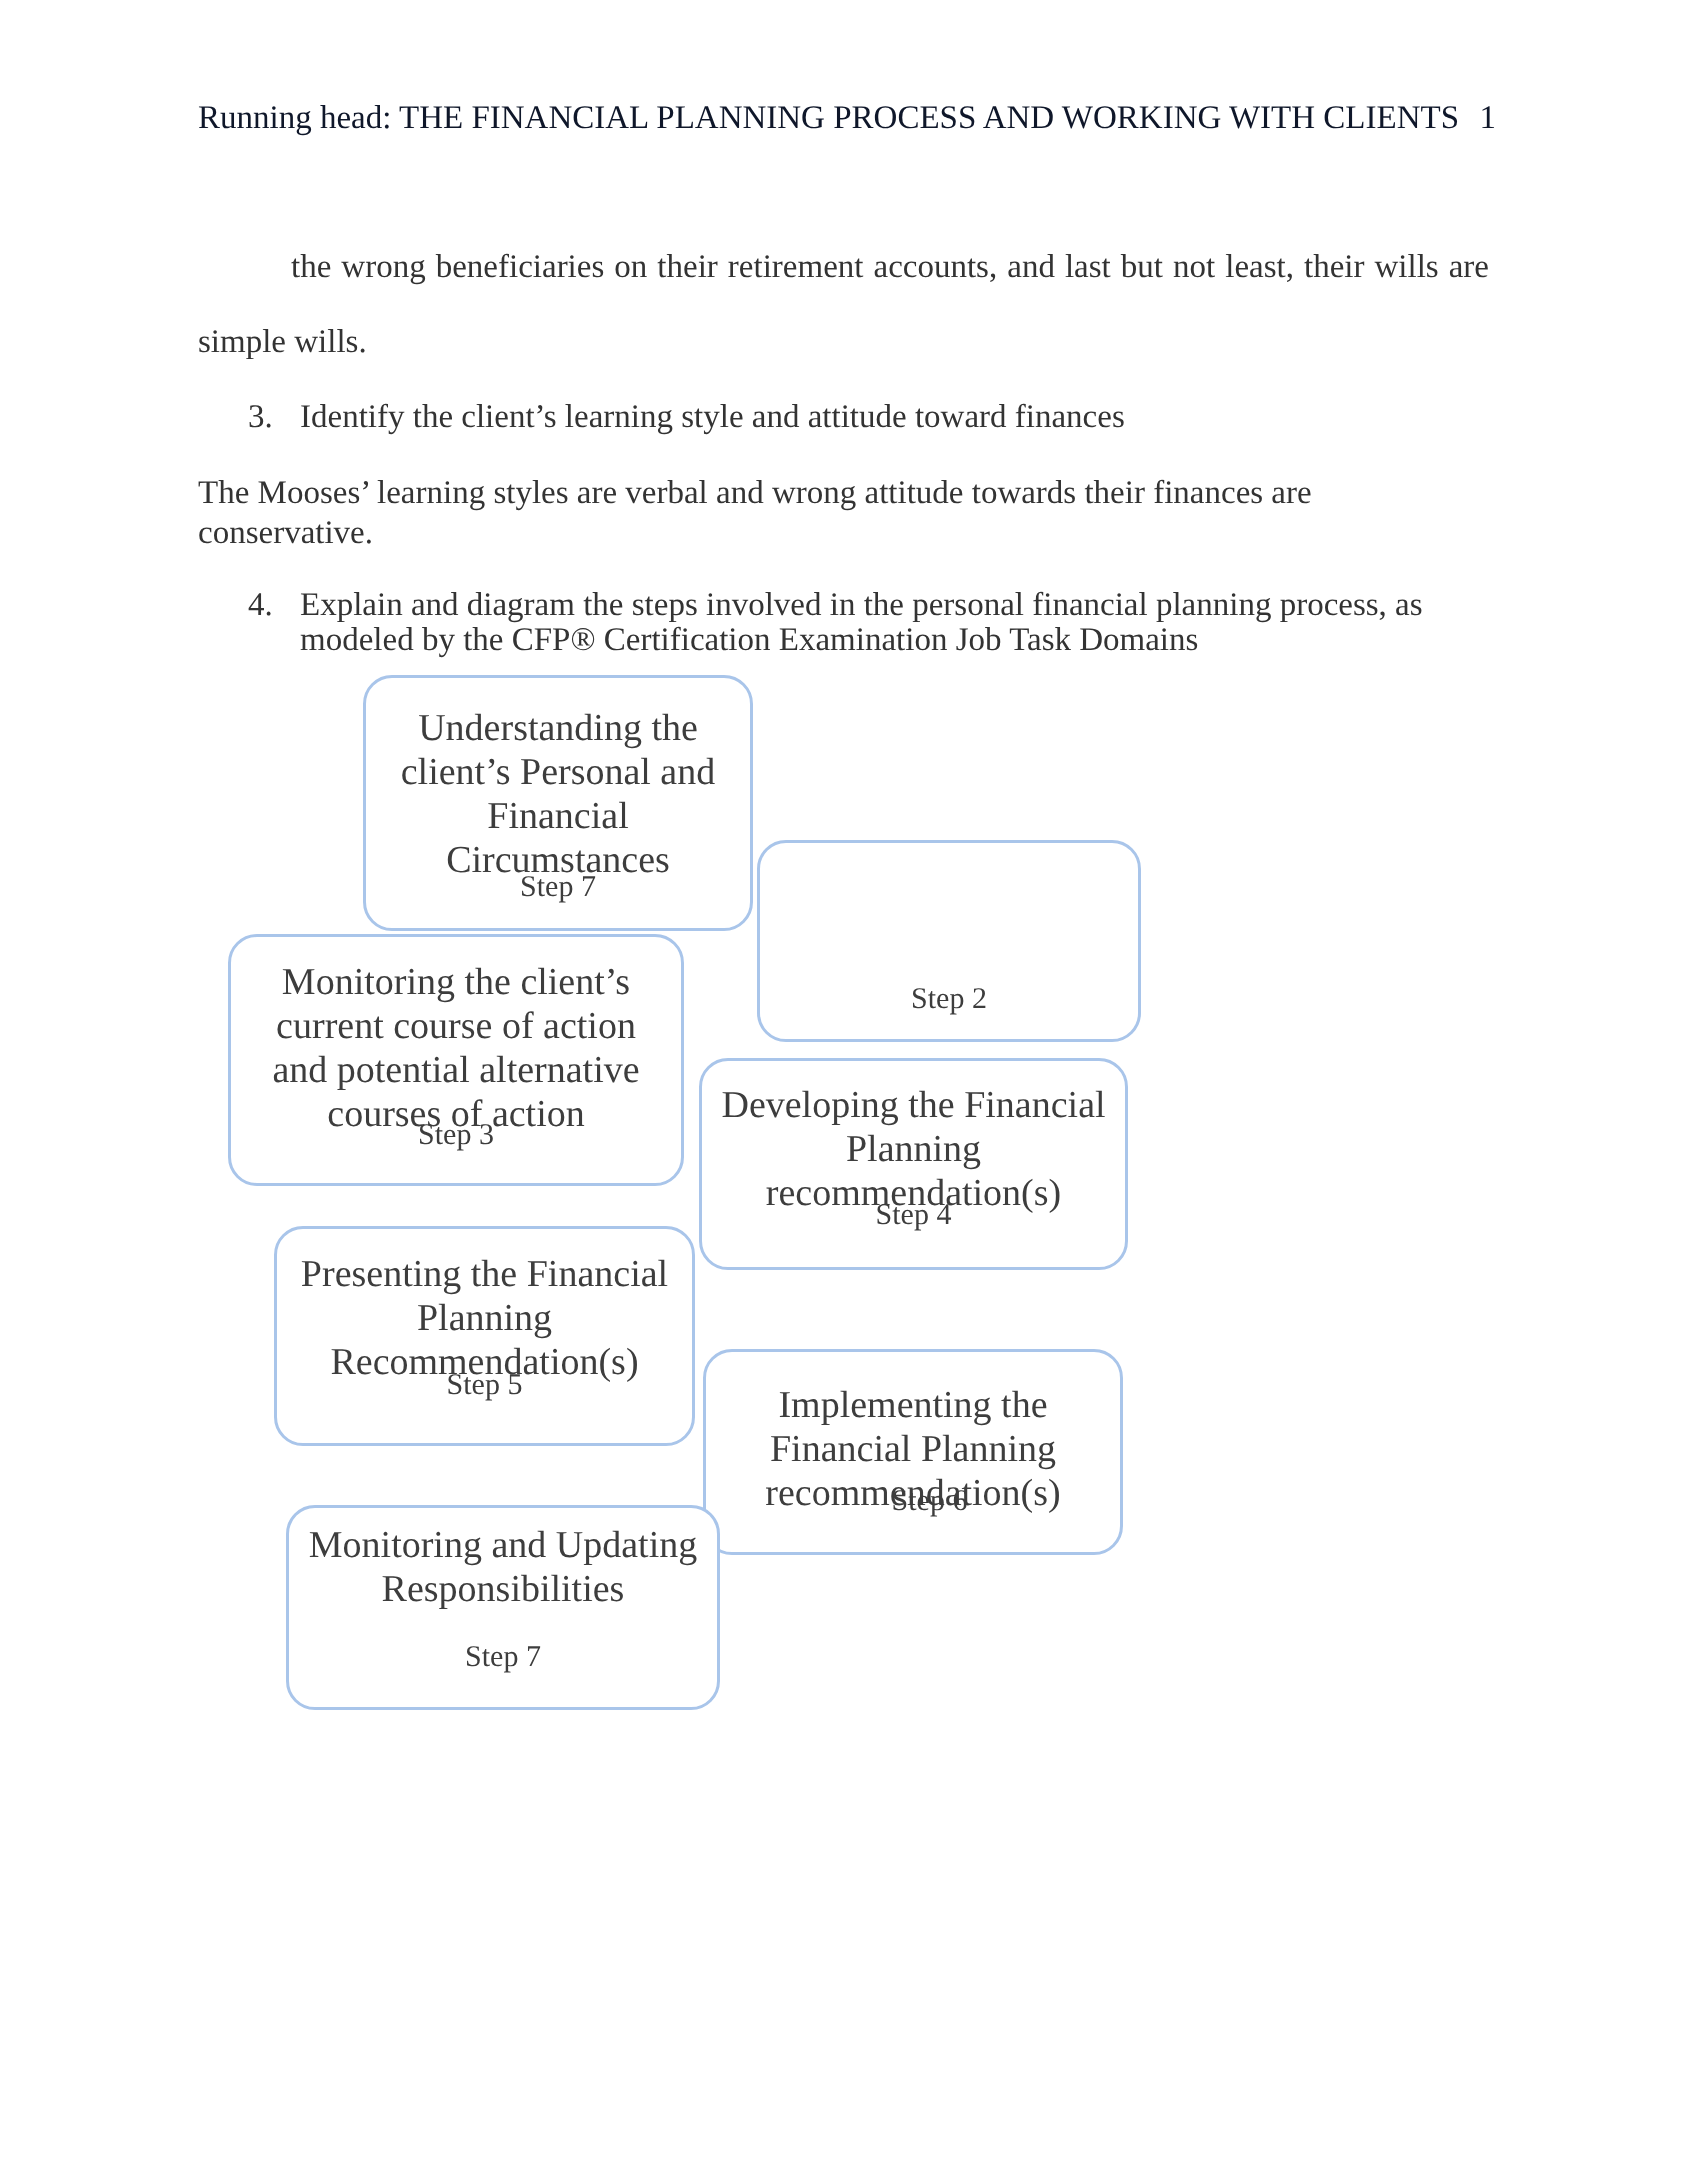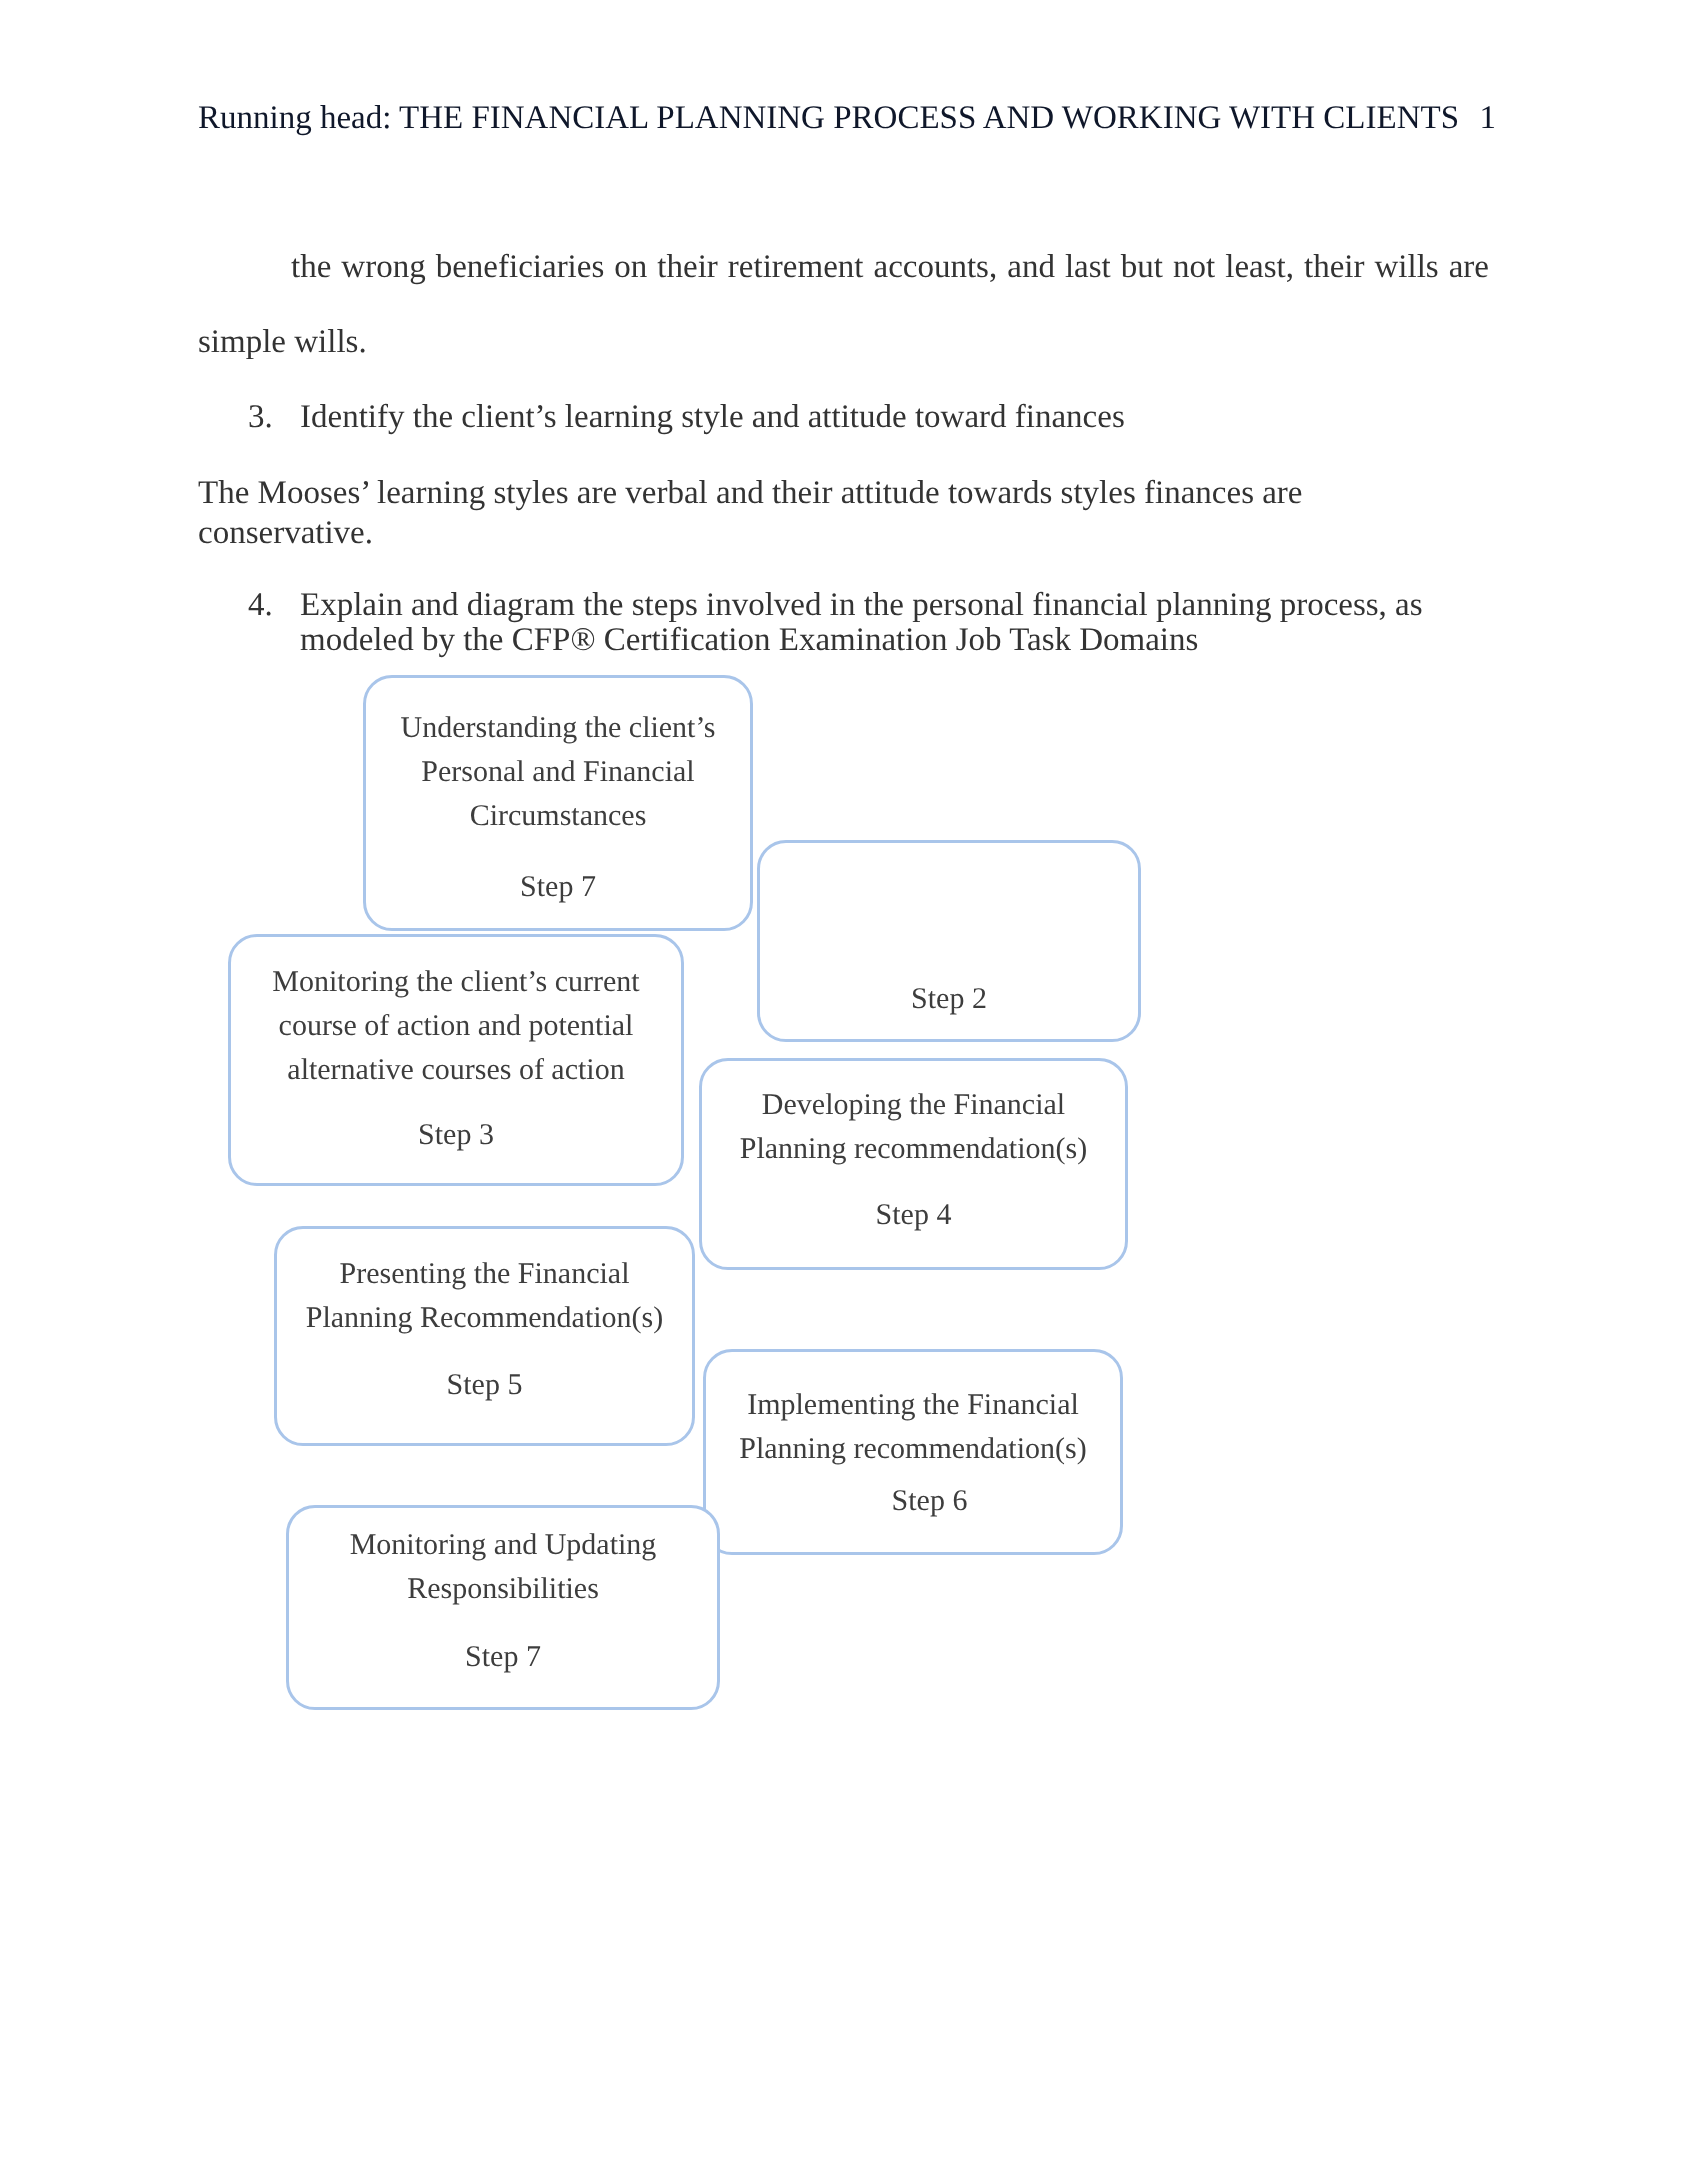--- a/index.html
+++ b/index.html
@@ -22,21 +22,21 @@
   .li .txt{display:block;margin-left:52px;}
 
   .li3{left:248px;top:398px;line-height:38px;width:1240px;}
   .li4{left:248px;top:588px;line-height:35px;width:1184px;}
 
   .p-ans{left:198px;top:473px;width:1125px;line-height:40px;text-align:left;}
 
   
   .diagram{position:absolute;left:0;top:0;width:1687px;height:2183px;}
   .dbox{position:absolute;box-sizing:border-box;border:3.3px solid #a9c5ea;border-radius:29px;background:#ffffff;}
-  .dbox .t{position:absolute;left:14.6px;right:14.6px;text-align:center;font-size:30px;color:#3d3d3d;line-height:44px;font-family:"Liberation Serif",serif;}
+  .dbox .t{position:absolute;left:14.6px;right:14.6px;text-align:center;font-size:38px;color:#3d3d3d;line-height:44px;font-family:"Liberation Serif",serif;}
   .dbox .s{position:absolute;left:0;right:0;text-align:center;font-size:30px;color:#3d3d3d;line-height:44px;}
 
   #b1{left:363px;top:675px;width:390px;height:256px;}
   #b1 .t{top:28.4px;}   #b1 .s{top:187px;}
   #b2{left:757px;top:840px;width:384px;height:202px;}
   #b2 .t{top:24px;}   #b2 .s{top:134px;}
   #b3{left:228px;top:934px;width:456px;height:252px;}
   #b3 .t{top:23px;}   #b3 .s{top:176px;}
   #b4{left:699px;top:1058px;width:429px;height:212px;}
   #b4 .t{top:22px;}   #b4 .s{top:132px;}
@@ -60,21 +60,21 @@
   <div class="para p-cont">
     <span class="l1">the wrong beneficiaries on their retirement accounts, and last but not least, their wills are</span>
     <span class="l2">simple wills.</span>
   </div>
 
   <div class="li li3">
     <span class="num">3.</span>
     <span class="txt">Identify the client’s learning style and attitude toward finances</span>
   </div>
 
-  <div class="para p-ans">The Mooses’ learning styles are verbal and their attitude towards styles finances are conservative.</div>
+  <div class="para p-ans">The Mooses’ learning styles are verbal and wrong attitude towards their finances are conservative.</div>
 
   <div class="li li4">
     <span class="num">4.</span>
     <span class="txt">Explain and diagram the steps involved in the personal financial planning process, as modeled by the CFP® Certification Examination Job Task Domains</span>
   </div>
 
   <div class="diagram">
     <div class="dbox" id="b1">
       <div class="t">Understanding the client’s Personal and Financial Circumstances</div>
       <div class="s">Step 7</div>

